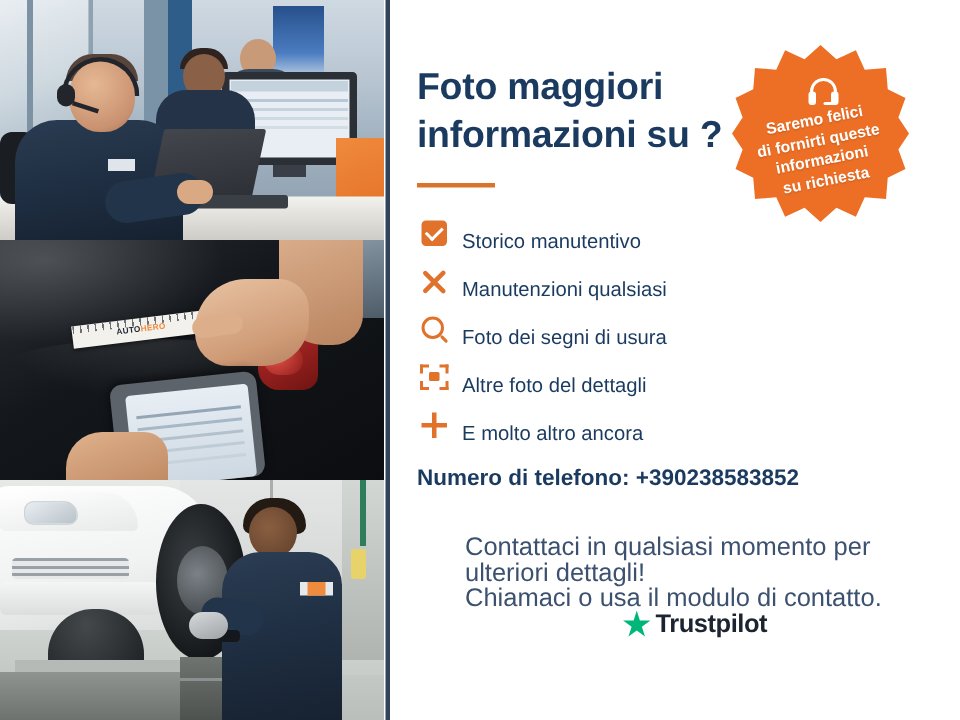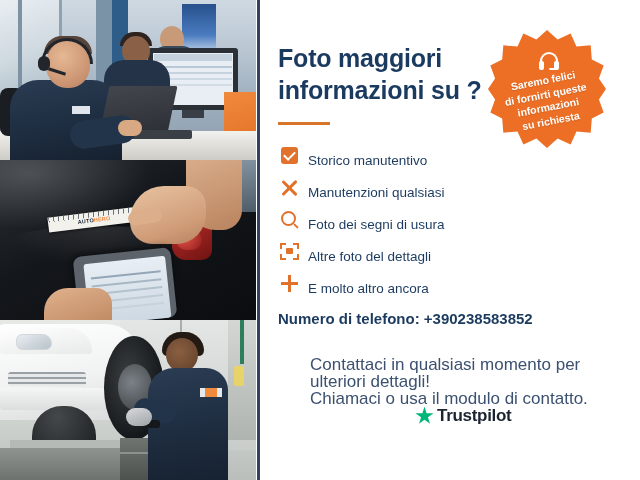--- a/index.html
+++ b/index.html
@@ -204,21 +204,21 @@
   .ic-plus{position:absolute;left:3px;top:3px;width:17px;height:17px;}
   .ic-plus:before{content:"";position:absolute;left:7px;top:0;width:2.6px;height:17px;background:#e0722c;}
   .ic-plus:after{content:"";position:absolute;left:0;top:7px;width:17px;height:2.6px;background:#e0722c;}
 
   
   .phone{position:absolute;left:18px;top:310px;font-size:15px;font-weight:bold;color:#1b3a5f;}
   .sub{position:absolute;left:18px;top:356px;font-size:17px;line-height:17px;color:#3c5170;margin-left:32px;}
 
   
   .tp{position:absolute;left:155px;top:398px;width:205px;height:46px;}
-  .tp .tp-left{position:absolute;left:0;top:8px;display:flex;align-items:center;}
+  .tp .tp-left{position:absolute;left:0;top:8px;display:flex;align-items:flex-end;}
   .tp .tp-star{width:19px;height:19px;background:#00b67a;
     clip-path:polygon(50% 0%,61% 35%,98% 35%,68% 57%,79% 91%,50% 70%,21% 91%,32% 57%,2% 35%,39% 35%);}
   .tp .tp-word{margin-left:3px;font-size:17px;font-weight:bold;color:#1b2430;letter-spacing:-.3px;}
   .tp .tp-right{position:absolute;left:105px;top:0;width:100px;}
   .tp .tp-ecc{font-size:8px;color:#6b7177;text-align:center;margin-bottom:2px;}
   .tp .tp-stars{display:flex;gap:2px;}
   .tp .sbox{width:18px;height:18px;background:#00b67a;display:flex;align-items:center;justify-content:center;position:relative;}
   .tp .sbox.half{background:#dcdce6;}
   .tp .sbox.half:before{content:"";position:absolute;left:0;top:0;width:50%;height:100%;background:#00b67a;}
   .tp .sbox i{width:13px;height:13px;background:#fff;position:relative;z-index:2;

